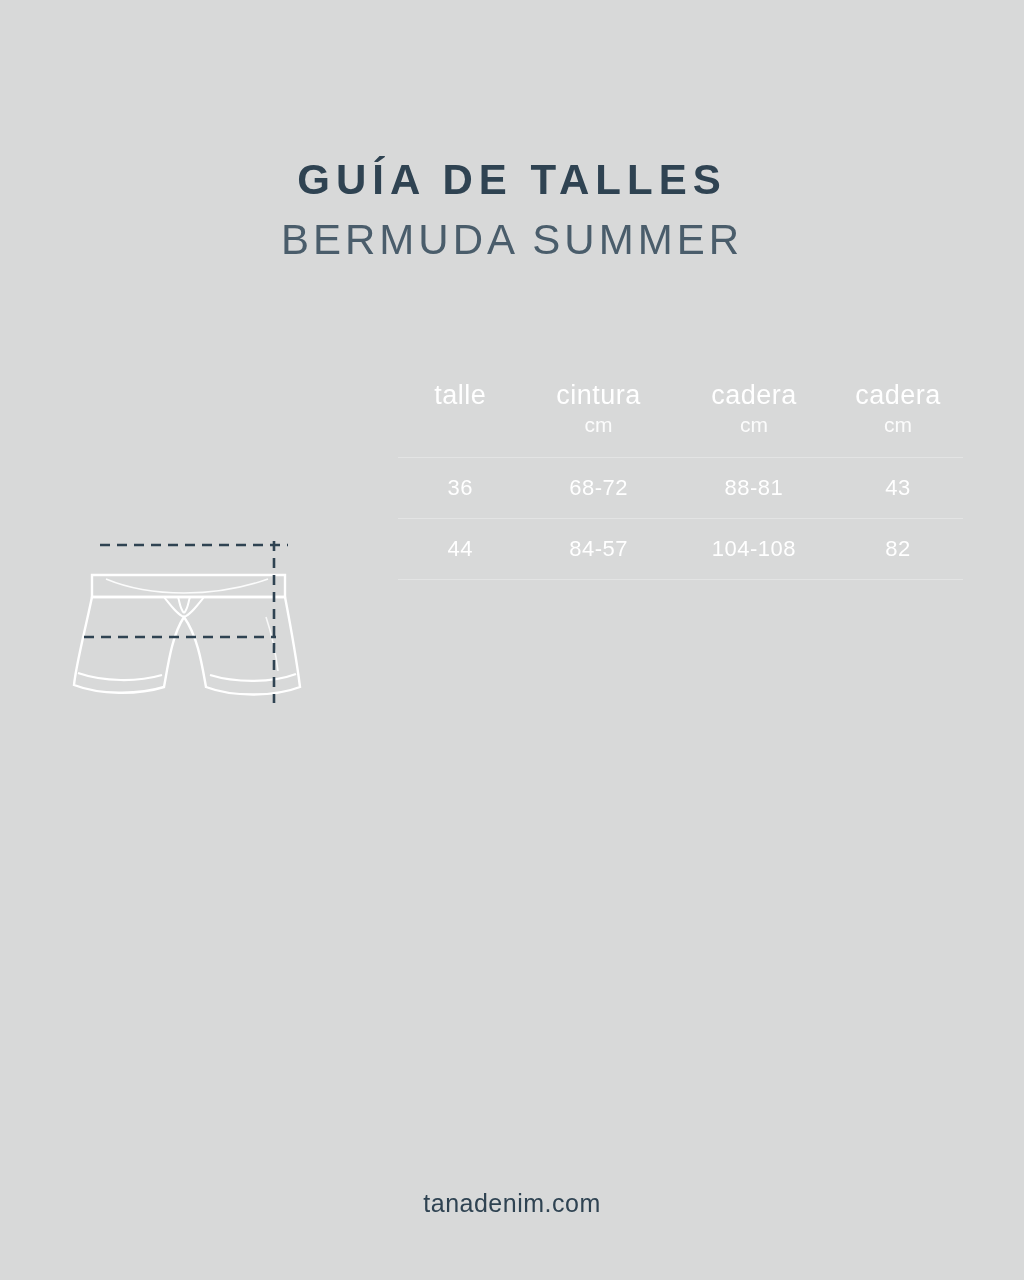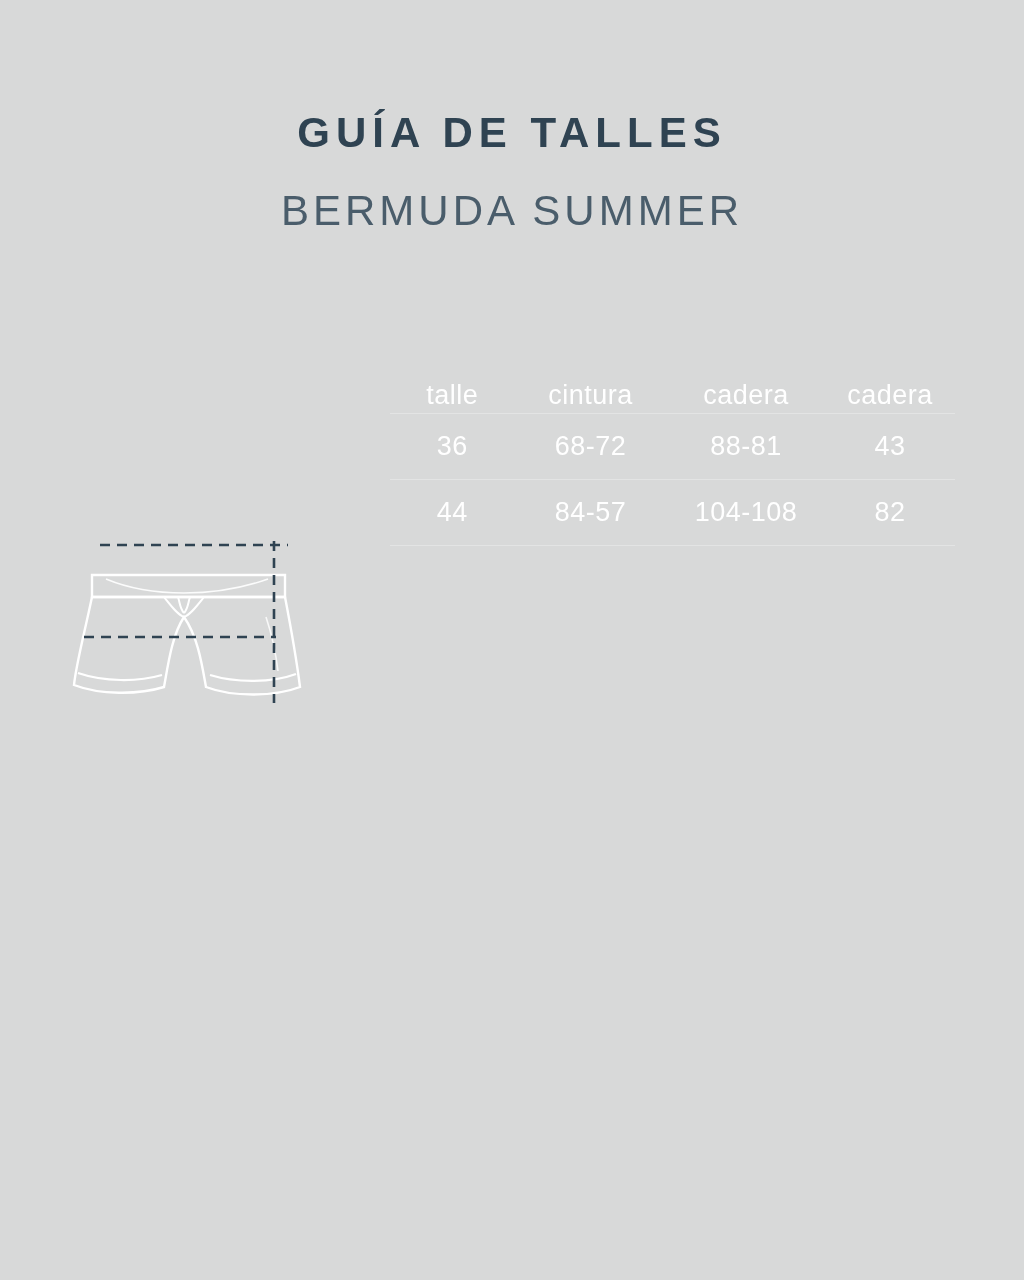--- a/index.html
+++ b/index.html
@@ -29,44 +29,45 @@
     width: 100%;
     text-align: center;
   }
 
   .title {
     font-size: 42px;
     font-weight: bold;
     letter-spacing: 6px;
     color: #2f4352;
     line-height: 1.2;
+    margin-top: 47px;
   }
 
   .subtitle {
-    margin-top: 28px;
+    margin-top: 10px;
     font-size: 42px;
     font-weight: 300;
     letter-spacing: 4px;
     color: #4a5d6b;
     line-height: 1.2;
   }
 
   
   .illustration {
     position: absolute;
     left: 60px;
     top: 505px;
     width: 290px;
     height: 280px;
   }
 
   
   .table-wrap {
     position: absolute;
-    left: 390px;
+    left: 398px;
     top: 380px;
     width: 565px;
   }
 
   table.size-table {
     width: 100%;
     border-collapse: collapse;
     color: #ffffff;
   }
 
@@ -93,21 +94,21 @@
   }
 
   .size-table tbody tr {
     border-top: 1px solid #e3e4e4;
   }
   .size-table tbody tr:last-child {
     border-bottom: 1px solid #e3e4e4;
   }
 
   .size-table tbody td {
-    font-size: 27px;
+    font-size: 22px;
     padding: 17px 0 17px 0;
     color: #ffffff;
     letter-spacing: 0.5px;
   }
 
   .col-talle { width: 22%; }
   .col-cintura { width: 27%; }
   .col-cadera { width: 28%; }
   .col-largo { width: 23%; }
 
@@ -164,32 +165,39 @@
 
   <div class="table-wrap">
     <table class="size-table">
       <thead>
         <tr>
           <th class="hdr-label col-talle">talle</th>
           <th class="hdr-label col-cintura">cintura</th>
           <th class="hdr-label col-cadera">cadera</th>
           <th class="hdr-label col-largo">cadera</th>
         </tr>
+        <tr>
+          <th class="hdr-unit"></th>
+          <th class="hdr-unit">cm</th>
+          <th class="hdr-unit">cm</th>
+          <th class="hdr-unit">cm</th>
+        </tr>
       </thead>
       <tbody>
         <tr>
           <td>36</td>
           <td>68-72</td>
           <td>88-81</td>
           <td>43</td>
         </tr>
         <tr>
           <td>44</td>
           <td>84-57</td>
           <td>104-108</td>
           <td>82</td>
         </tr>
       </tbody>
     </table>
   </div>
 
+  <div class="footer">tanadenim.com</div>
 
 </div>
 
 </body></html>

